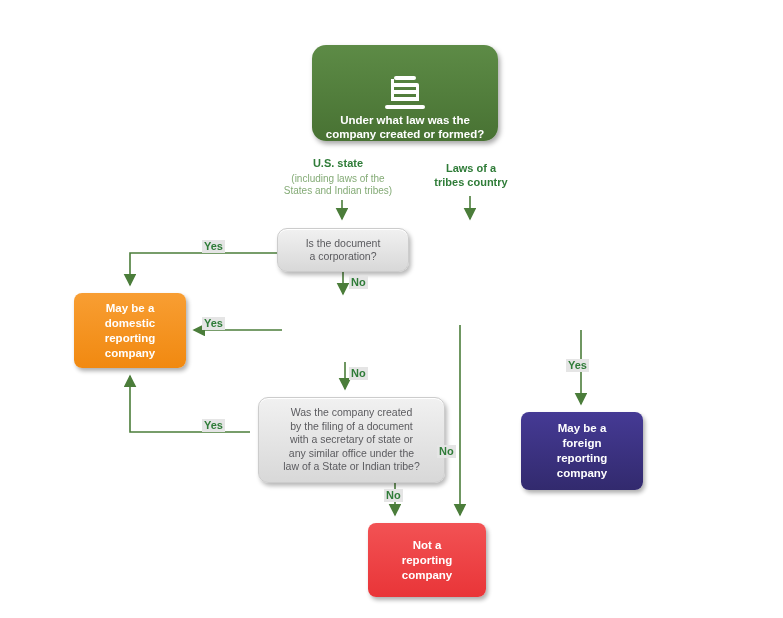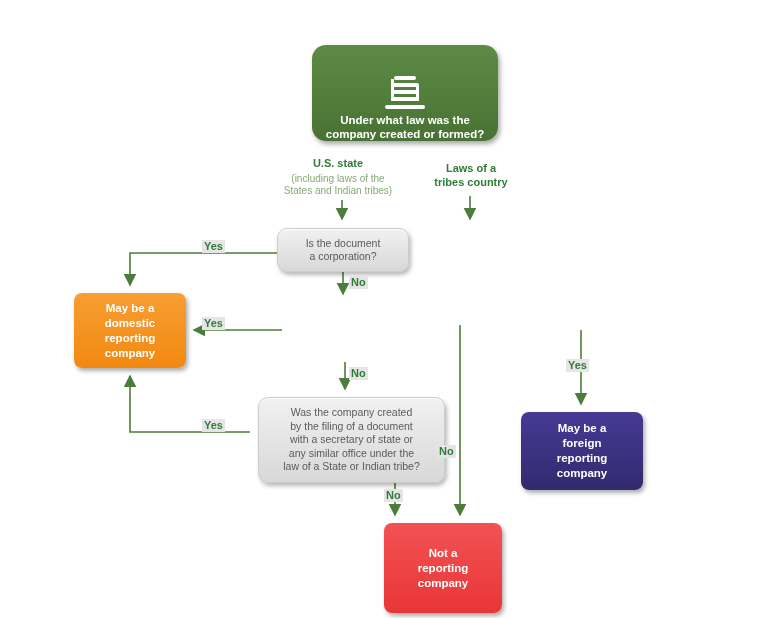--- a/index.html
+++ b/index.html
@@ -105,21 +105,21 @@
   <div class="node outcome orange" style="left:74px; top:293px; width:112px; height:75px;">May be a
 domestic
 reporting
 company</div>
 
   <div class="node outcome purple" style="left:521px; top:412px; width:122px; height:78px;">May be a
 foreign
 reporting
 company</div>
 
-  <div class="node outcome red" style="left:384px; top:523px; width:118px; height:90px;">Not a
+  <div class="node outcome red" style="left:368px; top:523px; width:118px; height:74px;">Not a
 reporting
 company</div>
 
   <span class="lbl" style="left:202px; top:240px;">Yes</span>
   <span class="lbl" style="left:202px; top:317px;">Yes</span>
   <span class="lbl" style="left:202px; top:419px;">Yes</span>
   <span class="lbl" style="left:566px; top:359px;">Yes</span>
 
   <span class="lbl" style="left:349px; top:276px;">No</span>
   <span class="lbl" style="left:349px; top:367px;">No</span>

